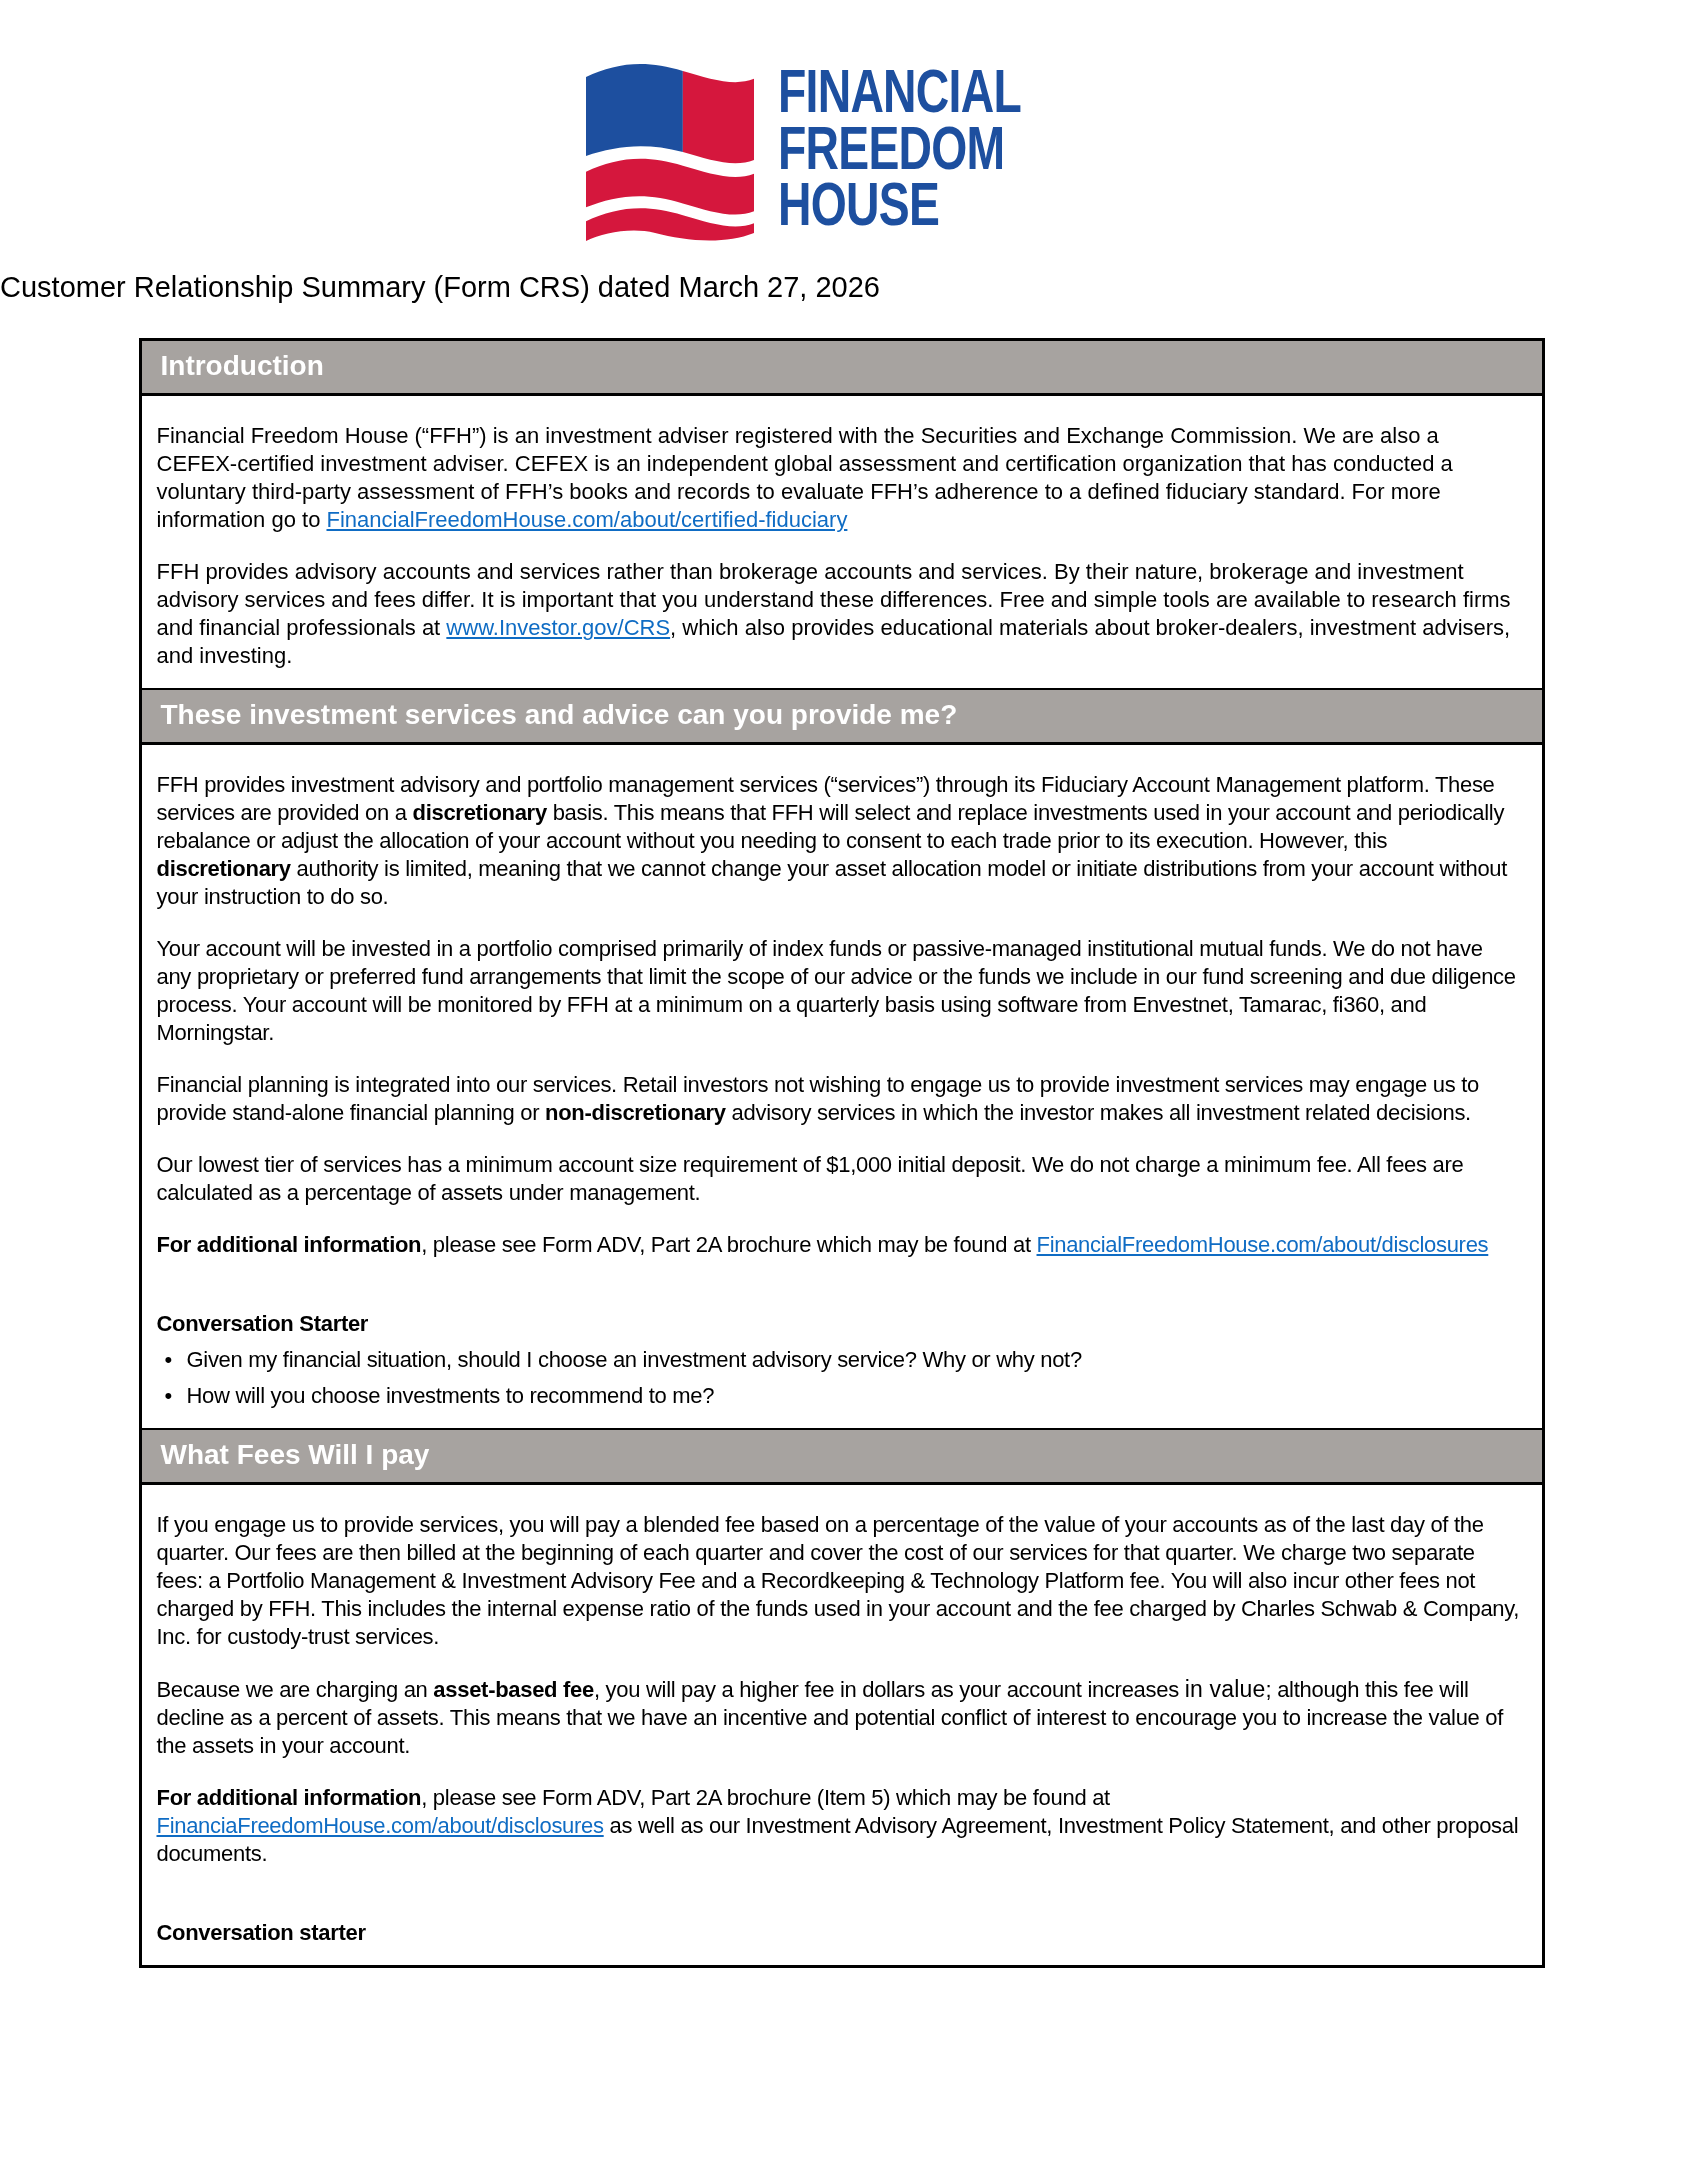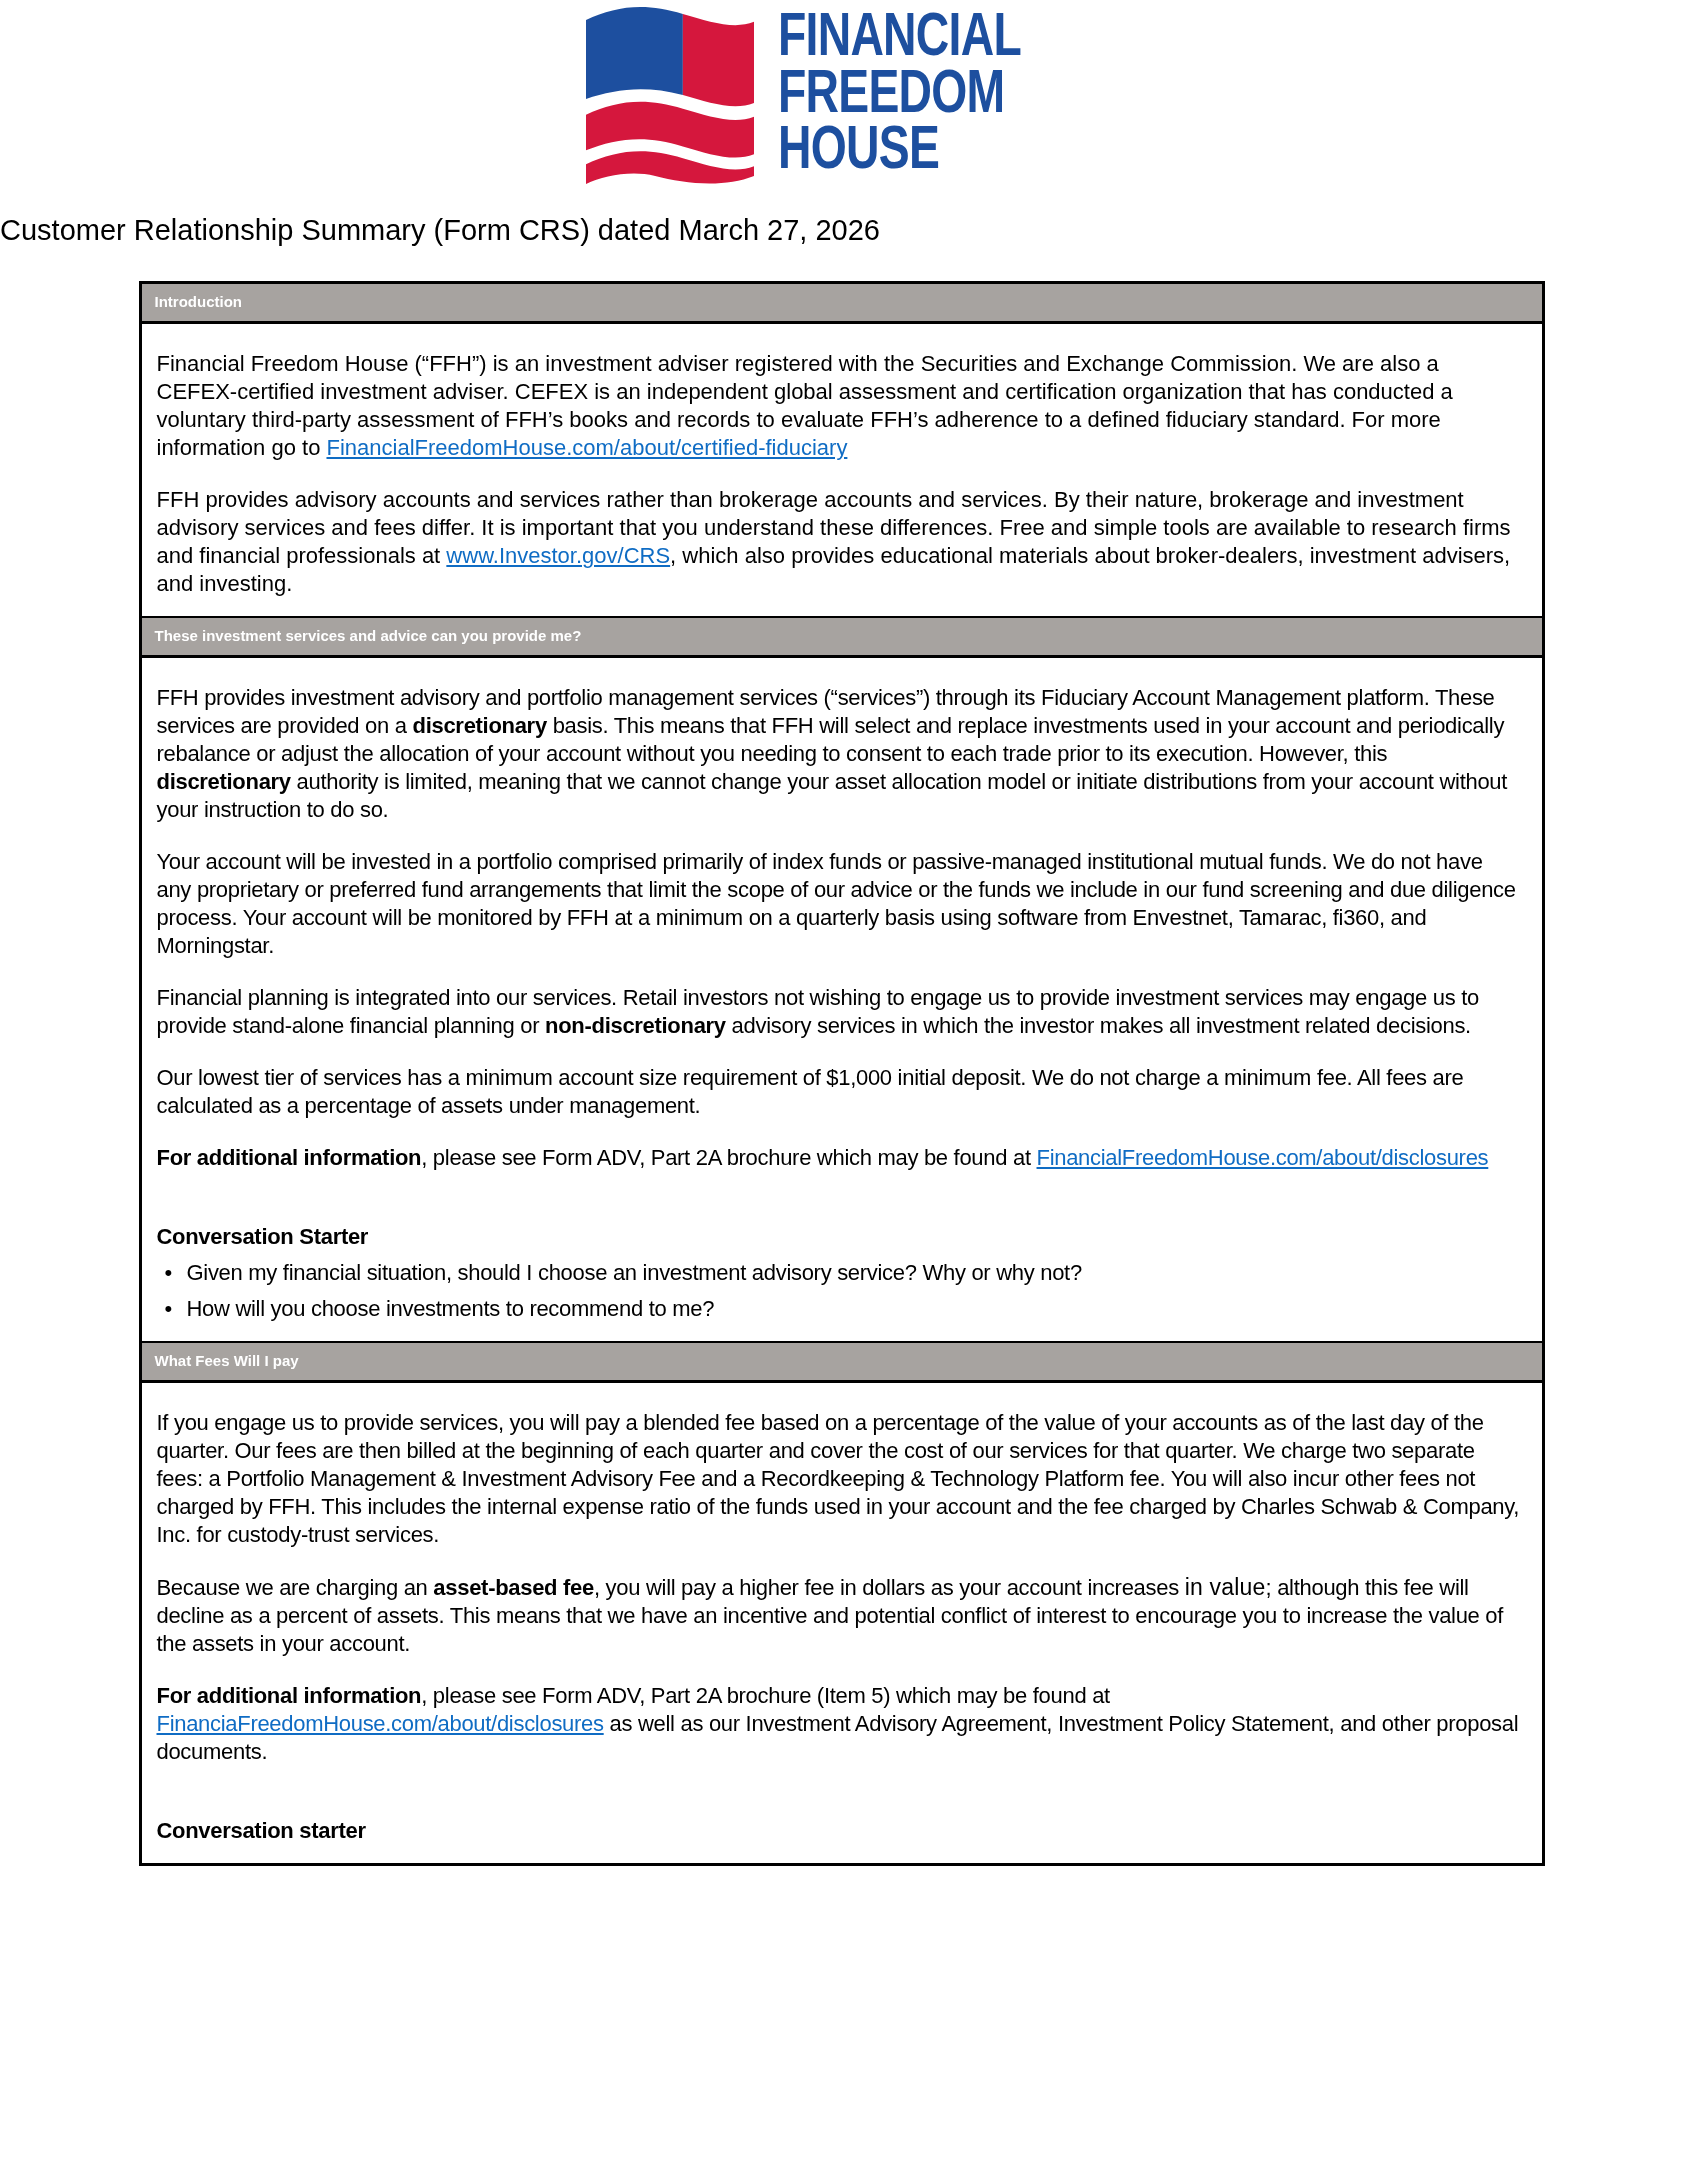--- a/index.html
+++ b/index.html
@@ -8,21 +8,21 @@
   }
   *{box-sizing:border-box;}
   html,body{margin:0;padding:0;}
   body{
     width:1683px;height:2178px;background:#ffffff;color:var(--text);
     font-family:"Liberation Sans","DejaVu Sans",sans-serif;overflow:hidden;
   }
   .page{position:relative;width:1683px;height:2178px;}
 
   
-  .logo{display:flex;justify-content:center;align-items:flex-start;gap:24px;}
+  .logo{display:flex;justify-content:center;align-items:flex-start;gap:24px;padding-top:57px;}
   .logo svg{display:block;}
   .flag-blue{fill:var(--logo-blue);}
   .flag-red{fill:var(--logo-red);}
   .logo-text{
     color:var(--logo-blue);font-weight:bold;font-size:61px;line-height:0.93;
     letter-spacing:-1px;transform:scaleX(0.76);transform-origin:left top;
     margin-top:6px;white-space:nowrap;
   }
 
   
@@ -31,21 +31,21 @@
     letter-spacing:0;
   }
 
   
   .crs-table{
     width:1406px;margin:34px auto 0 auto;border:3px solid var(--border);
     background:#fff;
   }
   .sec-header{
     background:var(--header-bg);color:var(--header-text);
-    font-weight:bold;font-size:15px;padding:9px 13px 11px 13px;
+    font-weight:bold;font-size:28px;padding:9px 13px 11px 19px;
     border-top:2px solid var(--border);border-bottom:3px solid var(--border);
   }
   .section:first-child .sec-header{border-top:0;}
   .sec-body{
     padding:2px 21px 18px 15px;font-size:22px;line-height:28px;background:#fff;
   }
   .section:nth-child(2) .sec-body,
   .section:nth-child(3) .sec-body{letter-spacing:-0.3px;}
   .para{margin:24px 0 0 0;}
   .label{margin:51px 0 0 0;font-weight:bold;}

